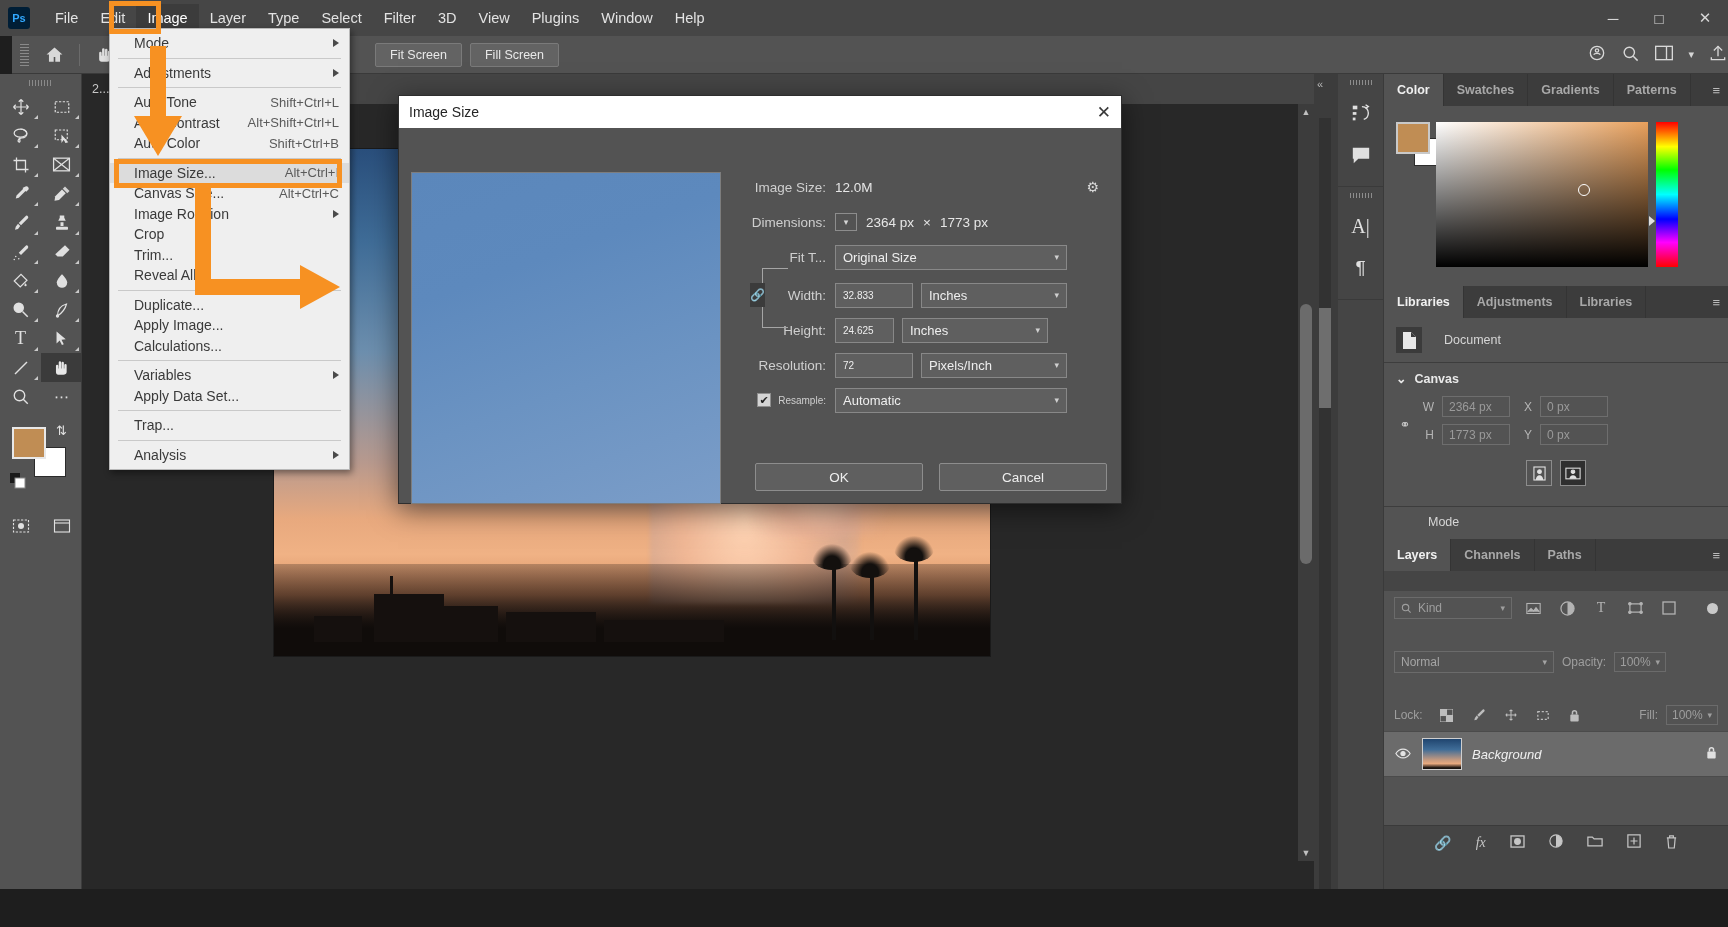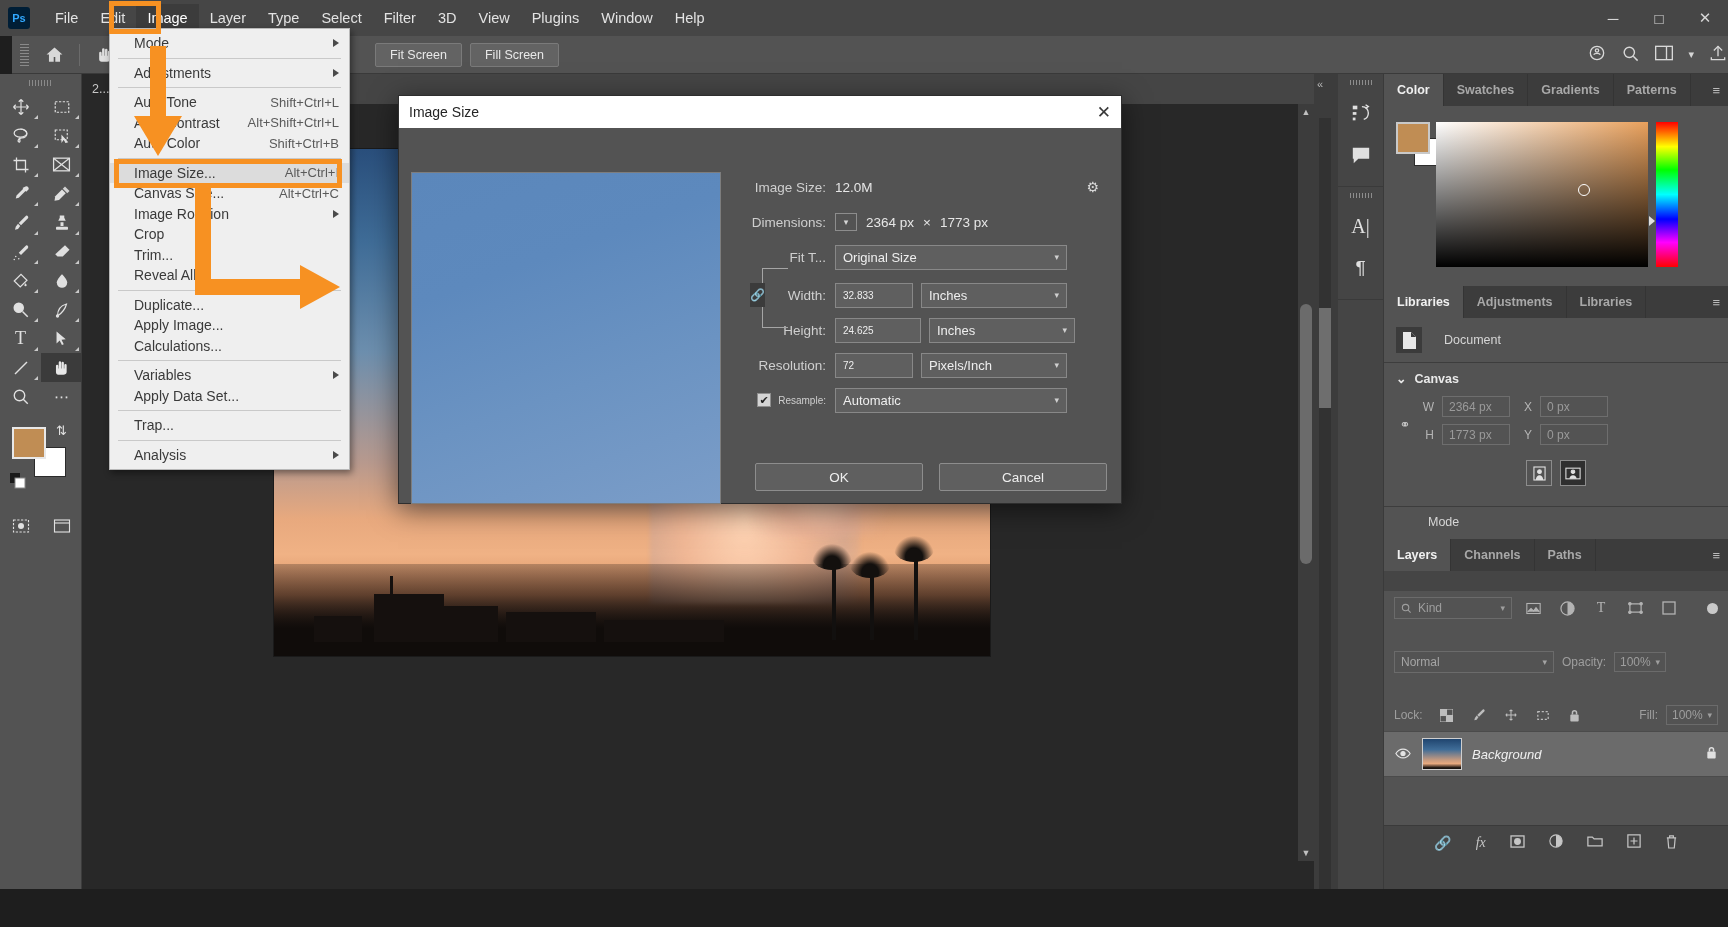--- a/index.html
+++ b/index.html
@@ -669,21 +669,21 @@
           <span class="rlabel">Width:</span>
           <div class="input" style="width:78px">32.833</div>
           <div class="select" style="width:146px;margin-left:8px">
             <span>Inches</span>
             <span class="cv">▾</span>
           </div>
         </div>
 
         <div class="row">
           <span class="rlabel">Height:</span>
-          <div class="input" style="width:86px">24.625</div>
+          <div class="input" style="width:59px">24.625</div>
           <div class="select" style="width:146px;margin-left:8px">
             <span>Inches</span>
             <span class="cv">▾</span>
           </div>
         </div>
 
         <div class="row">
           <span class="rlabel">Resolution:</span>
           <div class="input" style="width:78px">72</div>
           <div class="select" style="width:146px;margin-left:8px">

